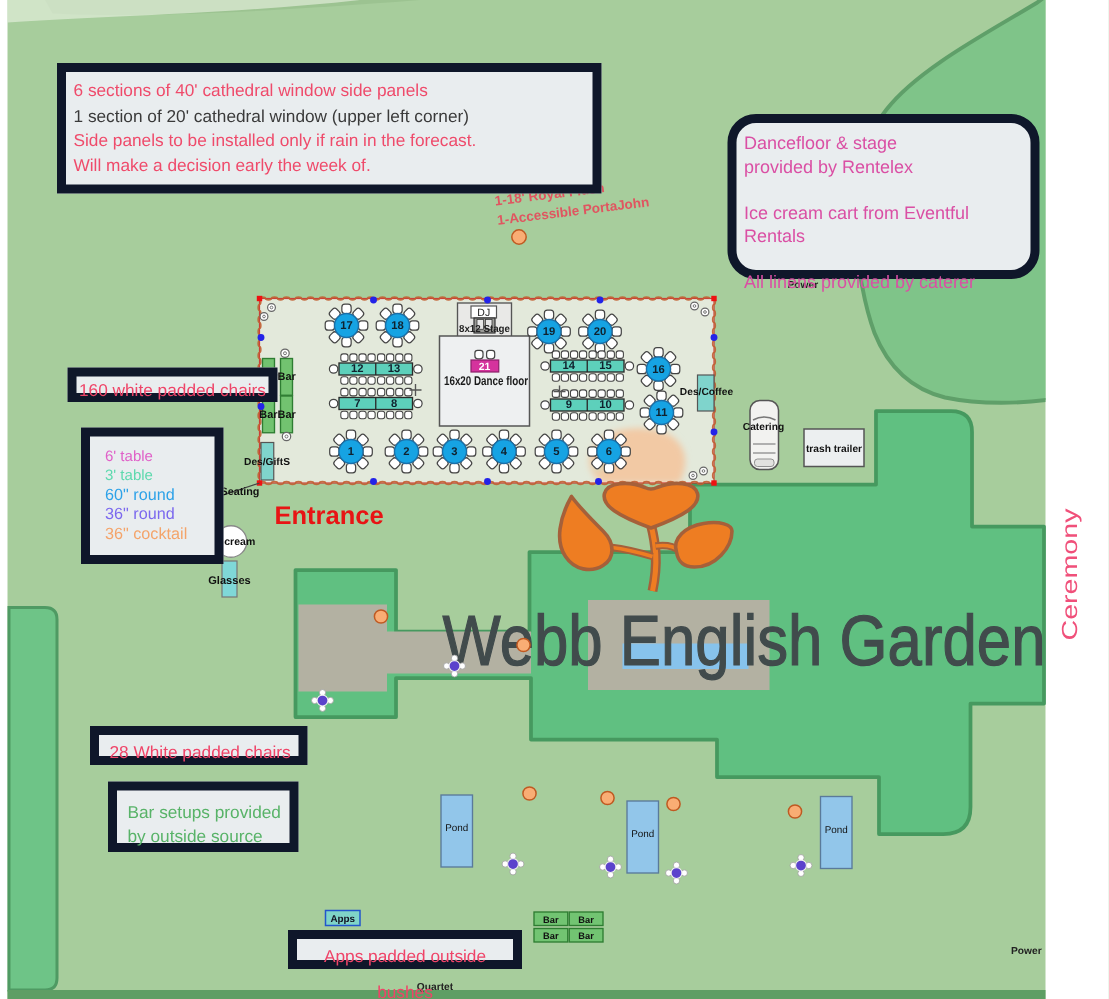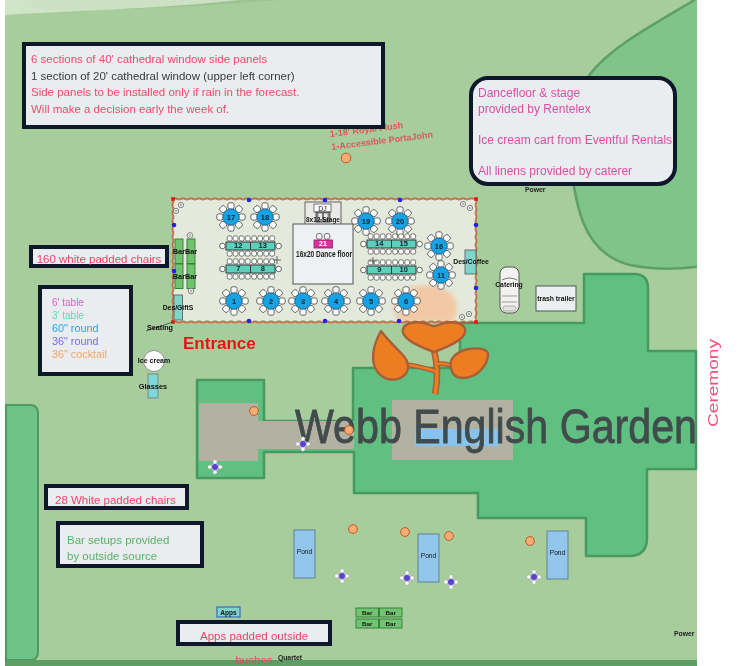--- a/index.html
+++ b/index.html
@@ -1,18 +1,18 @@
 <!DOCTYPE html>
 <html><head>
 <meta charset="utf-8">
 <style>
 html,body{margin:0;padding:0;background:#fff;}
 #wrap{position:relative;width:739px;height:666px;overflow:hidden;font-family:"Liberation Sans",sans-serif;}
 #wrap svg{position:absolute;left:0;top:0;}
-.box{position:absolute;background:#e9edef;border:4px solid #0f172a;box-sizing:border-box;}
+.box{position:absolute;background:#e9edef;border:6px solid #0f172a;box-sizing:border-box;margin-left:16px;}
 </style>
 </head>
 <body>
 <div id="wrap">
 <svg width="739" height="666" viewBox="0 0 739 666" font-family="Liberation Sans, sans-serif">
 
 <rect x="0" y="0" width="739" height="666" fill="#ffffff"></rect>
 
 <rect x="5" y="0" width="692" height="666" fill="#a7cd9c"></rect>
 
@@ -753,16 +753,16 @@
 <div class="box" style="left:38px;top:285px;width:95px;height:91px;font-size:10px;font-weight:normal;padding:7px 0 0 10px;line-height:13px;">
 <span style="color:#e060c8;">6' table</span><br>
 <span style="color:#5ed9ae;">3' table</span><br>
 <span style="color:#2da2e8;font-size:10.8px;">60" round</span><br>
 <span style="color:#7b68ee;font-size:10.8px;">36" round</span><br>
 <span style="color:#f4a46a;font-size:10.8px;">36" cocktail</span>
 </div>
 
 <div class="box" style="left:44px;top:484px;width:145px;height:26px;font-size:11.5px;line-height:24px;padding-left:7px;color:#ef4468;">28 White padded chairs</div>
 
-<div class="box" style="left:56px;top:521px;width:148px;height:47px;font-size:11.5px;line-height:16px;padding:7px 0 0 7px;color:#58b368;">Bar setups provided<br>by outside source</div>
+<div class="box" style="left:56px;top:521px;width:127px;height:47px;font-size:11.5px;line-height:16px;padding:7px 0 0 7px;color:#58b368;">Bar setups provided<br>by outside source</div>
 
 <div class="box" style="left:176px;top:620px;width:156px;height:26px;font-size:11.5px;line-height:24px;text-align:center;color:#ef4468;">Apps padded outside bushes</div>
 </div>
 
 </body></html>

